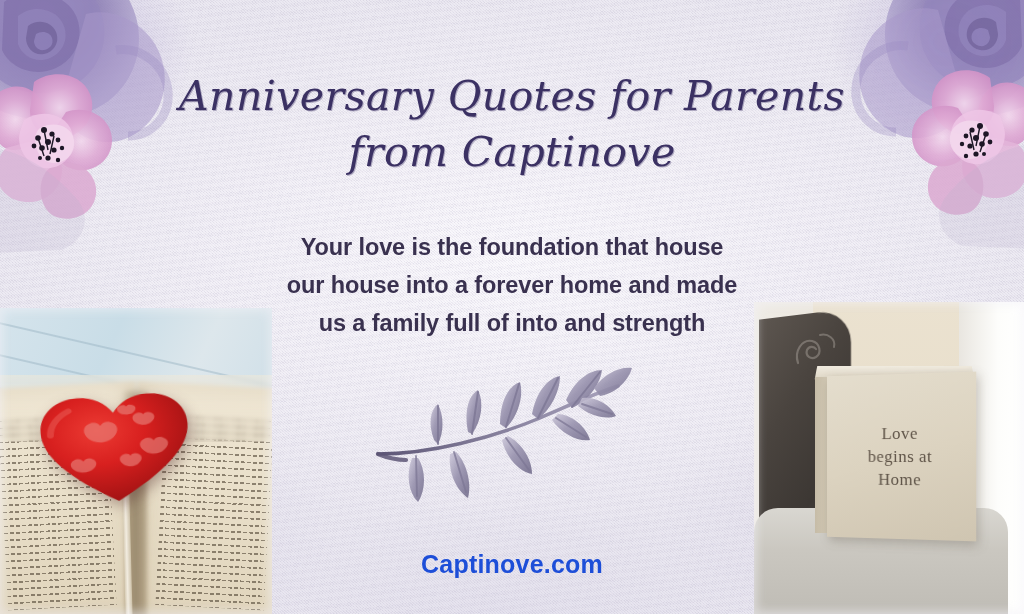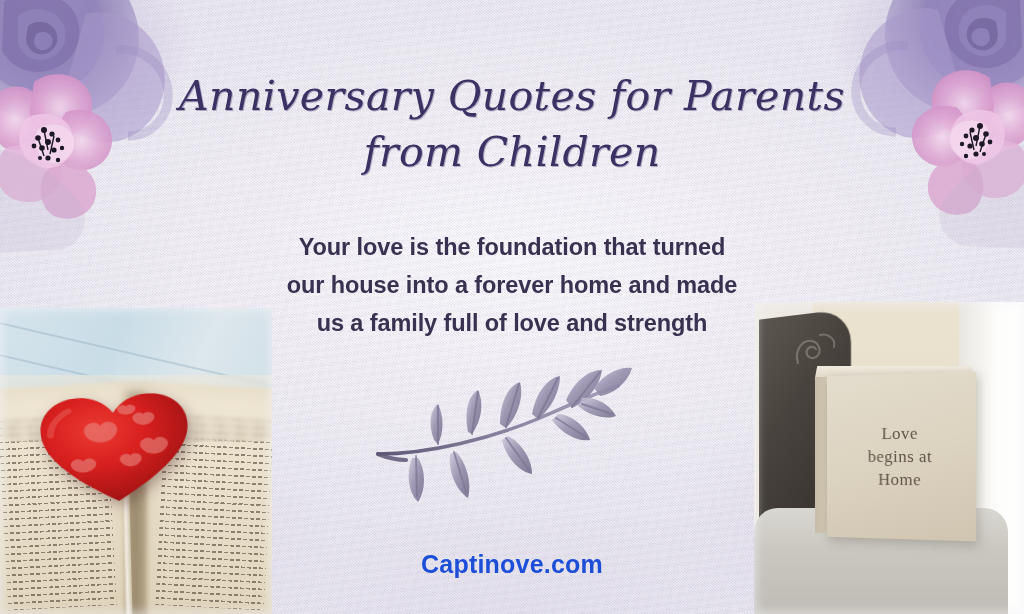--- a/index.html
+++ b/index.html
@@ -377,27 +377,27 @@
           <path d="M84 64 L 80 82" stroke="#1d1726" stroke-width="1.4"></path>
           <path d="M68 66 L 74 84" stroke="#1d1726" stroke-width="1.4"></path>
         </g>
       </g>
       <path d="M0 196 C 40 186, 80 210, 110 244 C 126 262, 120 286, 96 296 L 0 300 Z" fill="#b9b2cb" opacity=".22"></path>
     </svg>
   </div>
 
   <div class="title-wrap">
     <div class="title-line">Anniversary Quotes for Parents</div>
-    <div class="title-line">from Children</div>
+    <div class="title-line">from Captinove</div>
   </div>
 
   <div class="quote-wrap">
-    <div class="quote-line">Your love is the foundation that turned</div>
+    <div class="quote-line">Your love is the foundation that house</div>
     <div class="quote-line">our house into a forever home and made</div>
-    <div class="quote-line">us a family full of love and strength</div>
+    <div class="quote-line">us a family full of into and strength</div>
   </div>
 
   <div class="branch">
     <svg viewBox="0 0 284 150" width="284" height="150">
       <defs>
         <linearGradient id="leafG" x1="0%" y1="0%" x2="100%" y2="100%">
           <stop offset="0%" stop-color="#cdc8da"></stop>
           <stop offset="45%" stop-color="#9791ad"></stop>
           <stop offset="100%" stop-color="#726c8b"></stop>
         </linearGradient>

